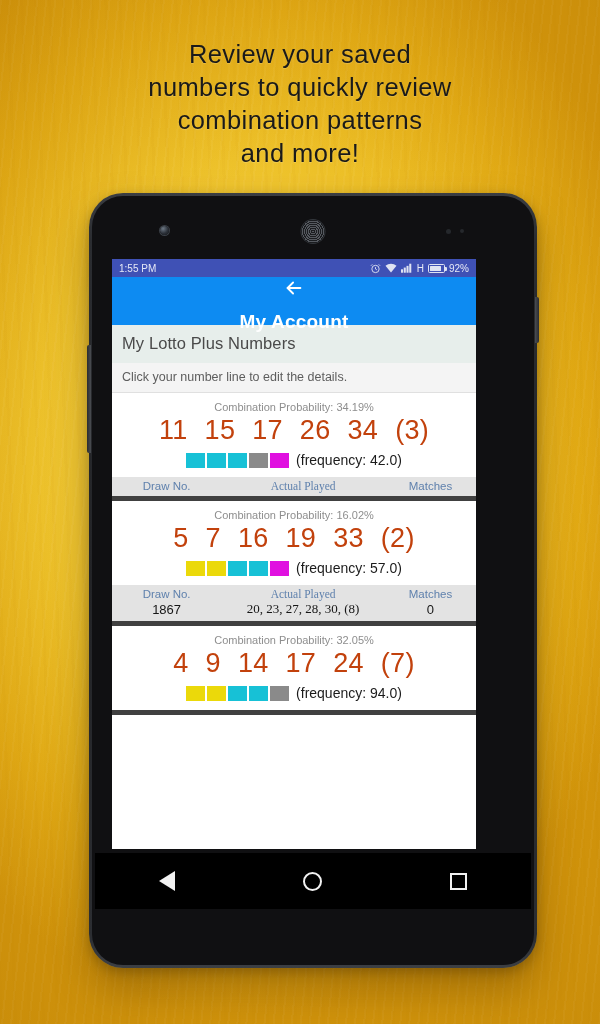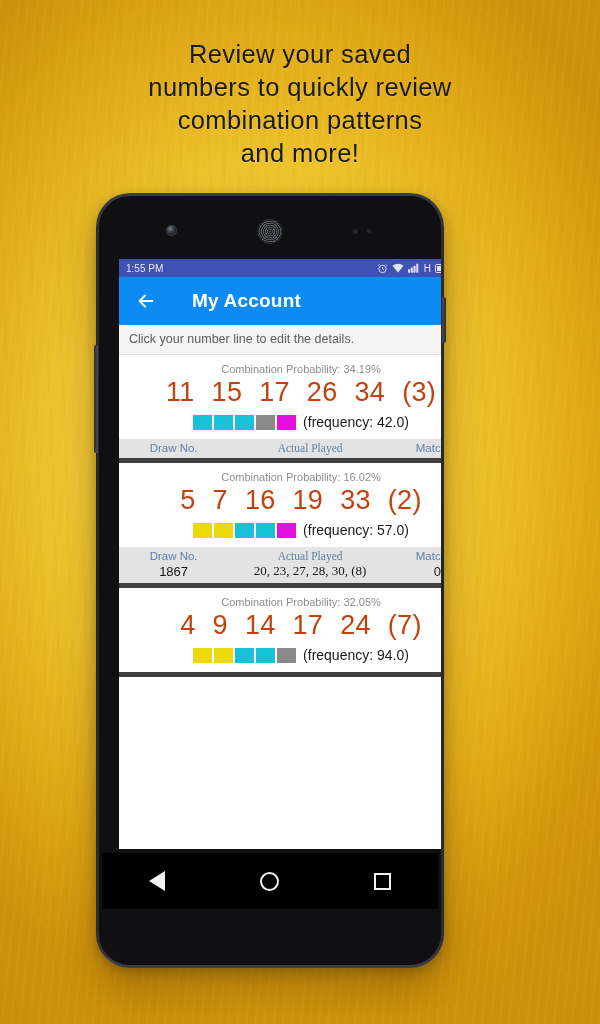--- a/index.html
+++ b/index.html
@@ -37,22 +37,22 @@
     letter-spacing:.4px;
     font-weight:400;
     padding:0 46px;
     text-shadow:0 1px 1px rgba(255,255,255,0.18);
   }
   .headline div { white-space:nowrap; }
 
   
   .phone {
     position:absolute;
-    left:96px; top:193px;
-    width:348px; height:775px;
+    left:89px; top:193px;
+    width:448px; height:775px;
     background:linear-gradient(180deg,#3a3d42 0%, #2b2d31 6%, #232427 50%, #2c2e32 96%, #3c3f44 100%);
     border-radius:34px;
     box-shadow:0 22px 40px rgba(90,55,0,0.38), 0 4px 12px rgba(0,0,0,0.25);
     padding:3px;
   }
   .phone-inner {
     position:absolute; inset:3px;
     background:#101012;
     border-radius:31px;
     overflow:hidden;
@@ -112,21 +112,21 @@
   }
   .bat:after {
     content:''; position:absolute; right:-3px; top:2.5px;
     width:2px; height:4px; background:#dfe3f2; border-radius:0 1px 1px 0;
   }
   .bat span { position:absolute; left:1px; top:1px; bottom:1px; width:11px; background:#dfe3f2; border-radius:.5px; }
 
   
   .appbar {
     height:48px; background:#0d8bf2;
-    display:flex; align-items:center; gap:35px; padding:0 16px;
+    display:flex; align-items:center; gap:12px; padding:0 16px;flex-direction:column;
   }
   .appbar .title { color:#fff; font-size:19px; font-weight:bold; letter-spacing:.2px; }
   .back-arrow { width:22px; height:22px; cursor:pointer; }
 
   
   .section-head {
     background:#e7eeeb; padding:9px 10px 10px;
     font-size:16.5px; color:#4a4a4a; letter-spacing:.1px;
   }
   .hint {
@@ -265,20 +265,21 @@
       <div class="appbar">
         <span class="back-arrow">
           <svg width="22" height="22" viewBox="0 0 24 24" fill="none" stroke="#fff" stroke-width="2" stroke-linecap="round" stroke-linejoin="round">
             <path d="M19 12H5"></path>
               <path d="M11 18l-6-6 6-6"></path>
           </svg>
         </span>
         <span class="title">My Account</span>
       </div>
 
+      <div class="section-head">My Lotto Plus Numbers</div>
       <div class="hint">Click your number line to edit the details.</div>
 
       <div class="card">
         <div class="prob">Combination Probability: 34.19%</div>
         <div class="nums">
           <span>11</span>
           <span>15</span>
           <span>17</span>
           <span>26</span>
           <span>34</span>

